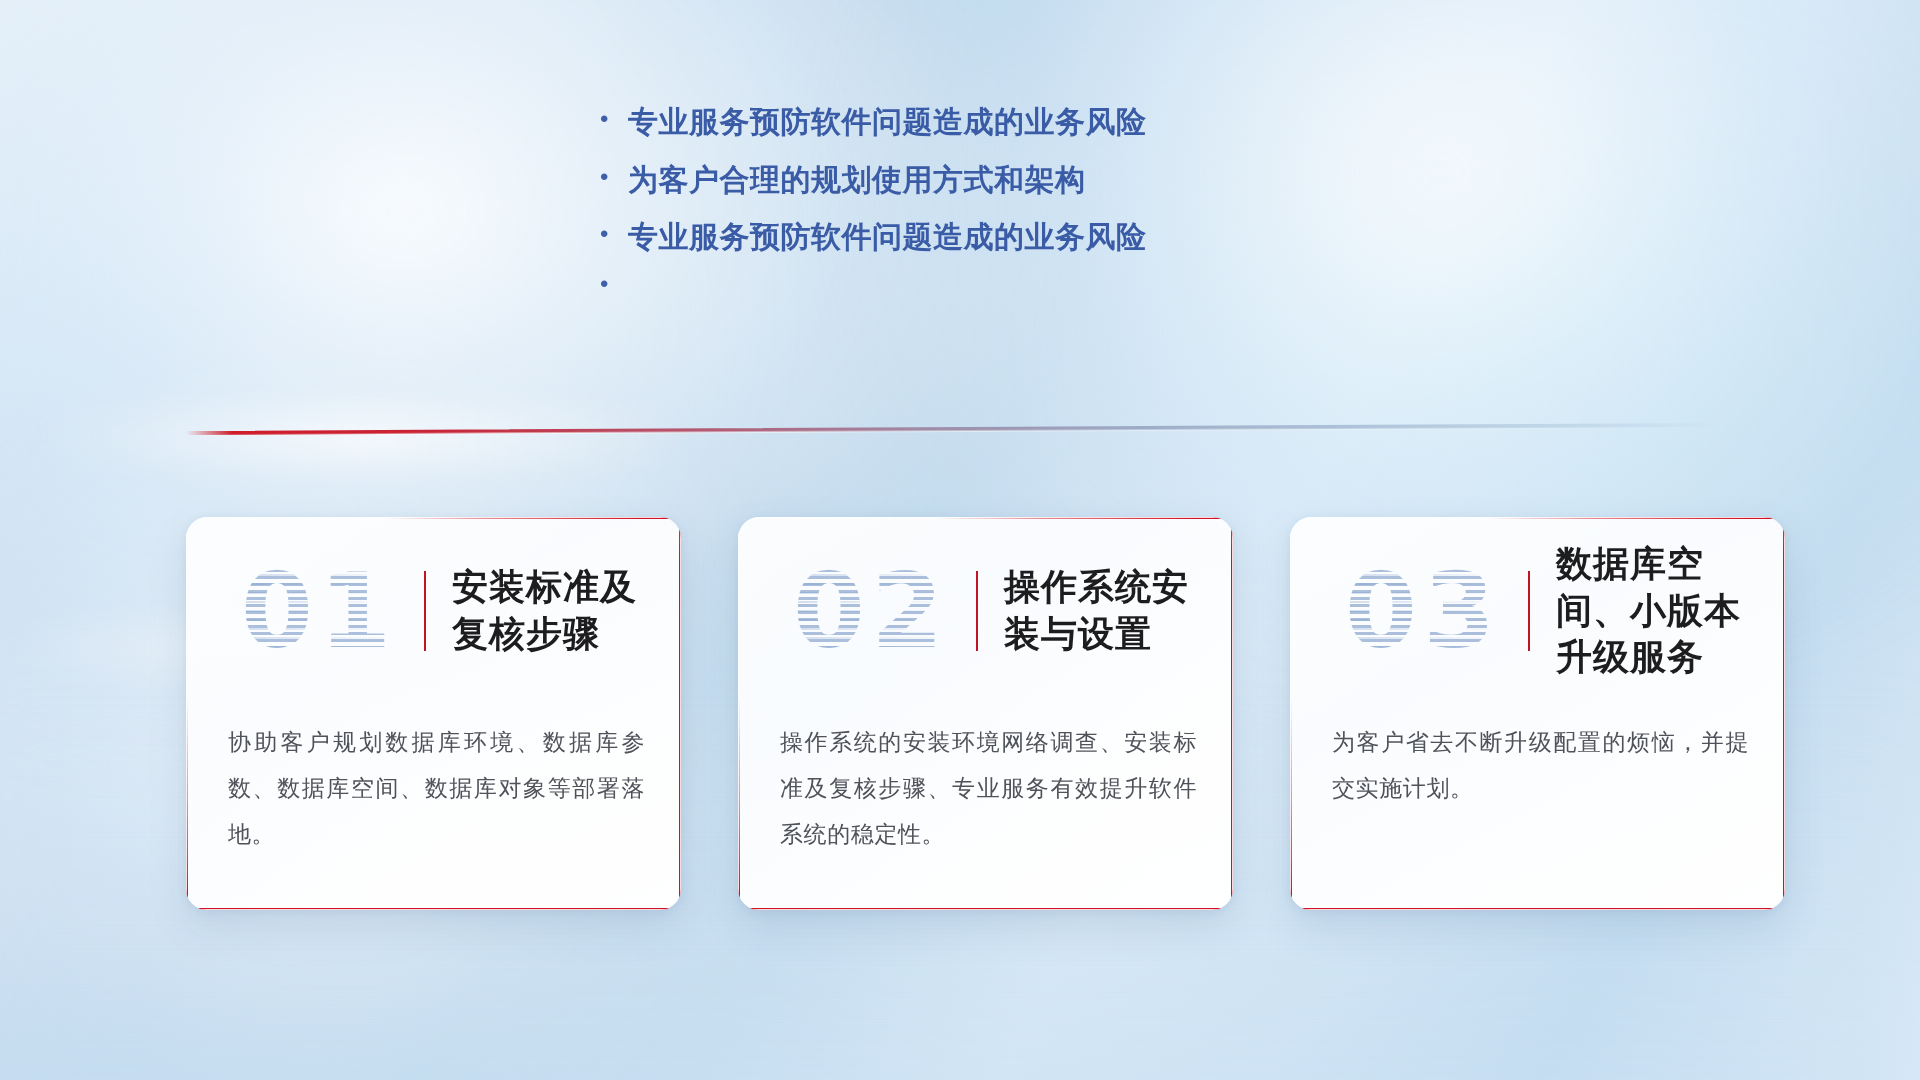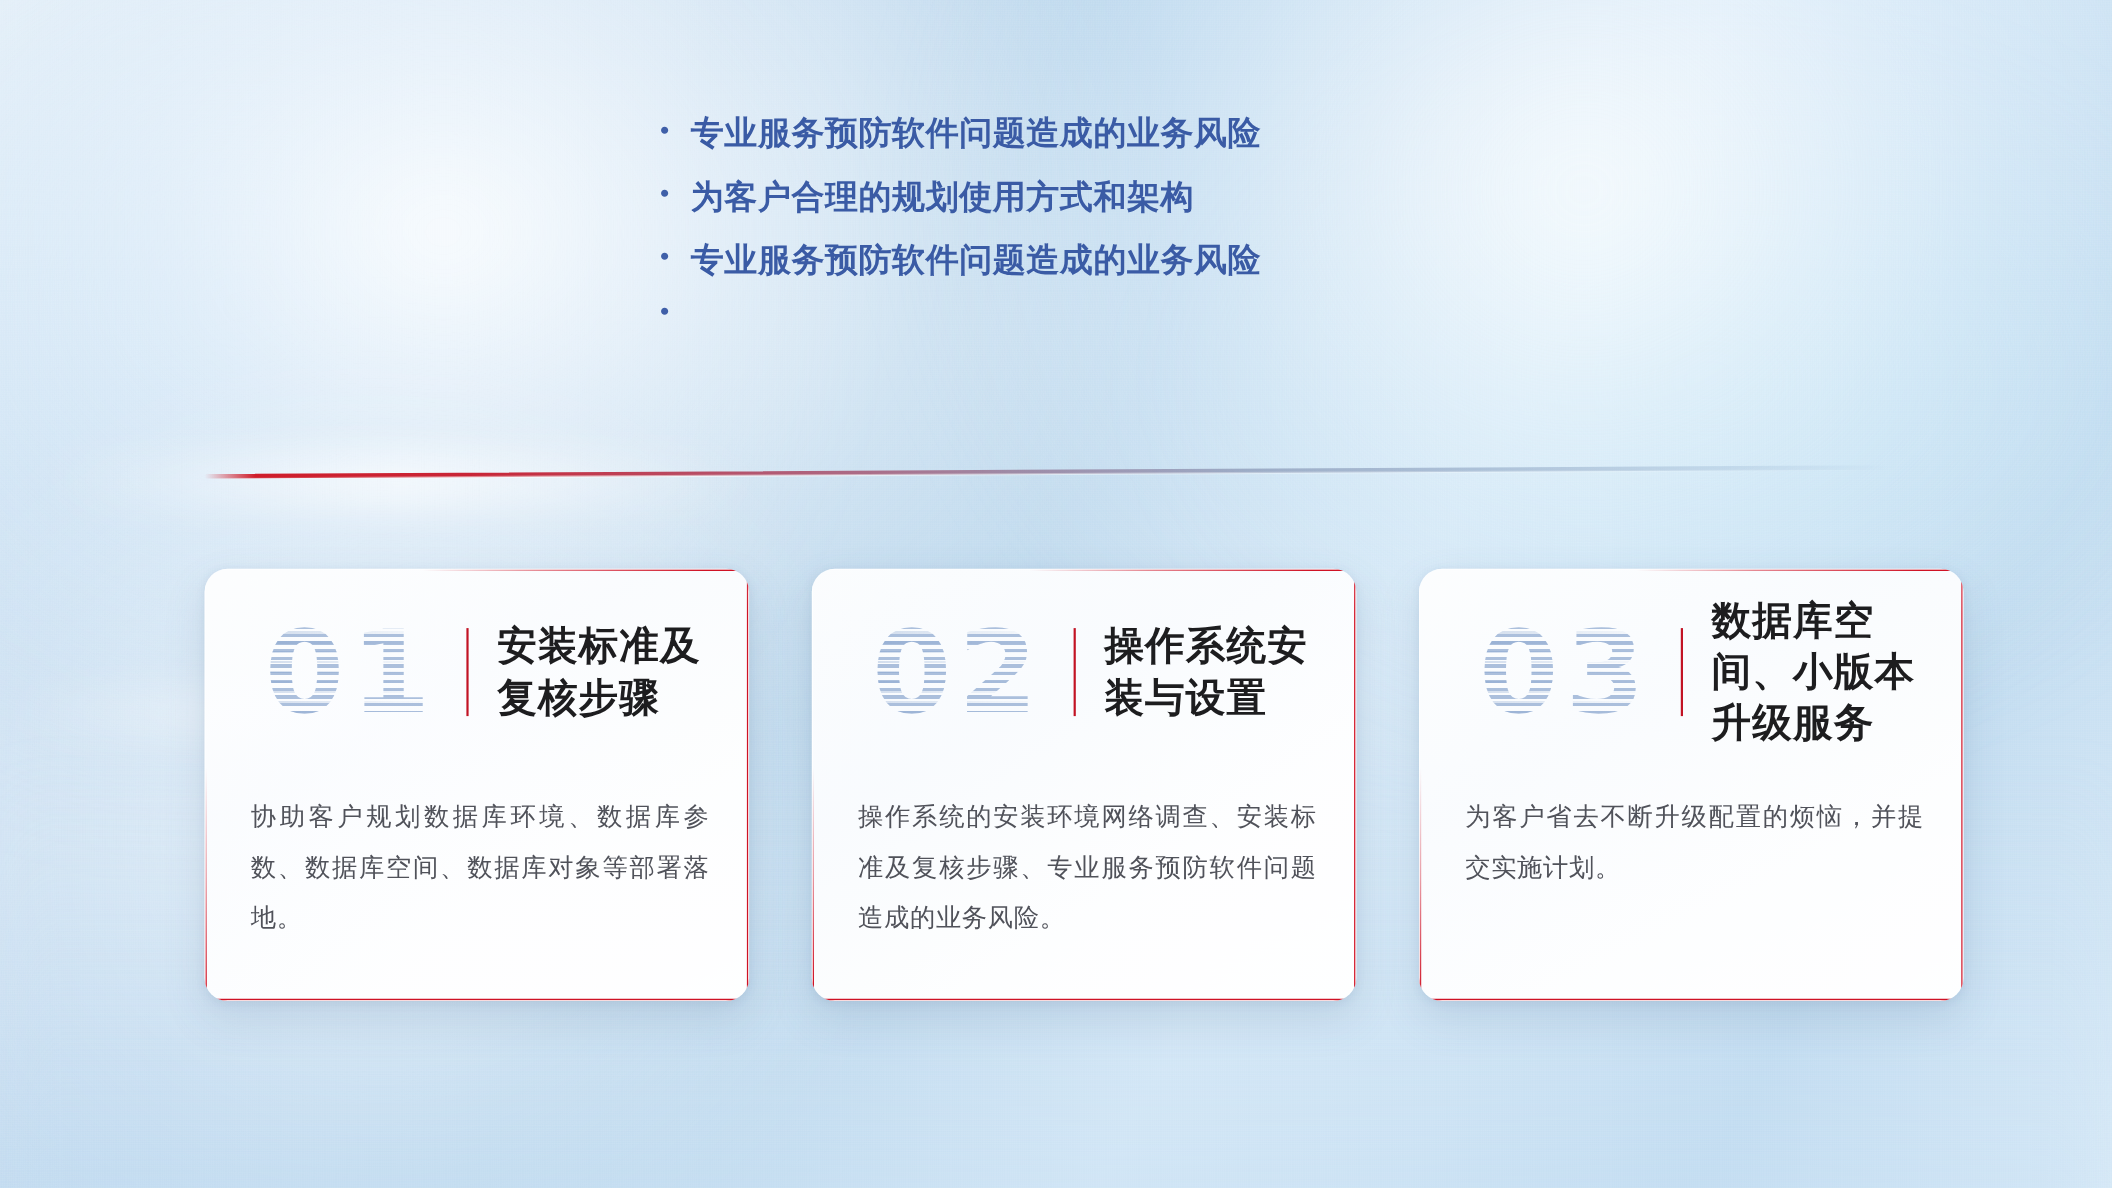--- a/index.html
+++ b/index.html
@@ -305,21 +305,21 @@
     <div class="card-accent-left"></div>
     <div class="card-edge"></div>
     <div class="card-head">
       <div class="num-wrap">
         <div class="num-glyph">02</div>
         <div class="num-glyph fade">02</div>
       </div>
       <div class="head-rule"></div>
       <div class="card-title">操作系统安装与设置</div>
     </div>
-    <div class="card-body">操作系统的安装环境网络调查、安装标准及复核步骤、专业服务预防软件问题造成的业务风险。</div>
+    <div class="card-body">操作系统的安装环境网络调查、安装标准及复核步骤、专业服务有效提升软件系统的稳定性。</div>
   </div>
 
   <div class="card">
     <div class="card-accent"></div>
     <div class="card-accent-top"></div>
     <div class="card-accent-left"></div>
     <div class="card-edge"></div>
     <div class="card-head">
       <div class="num-wrap">
         <div class="num-glyph">03</div>

